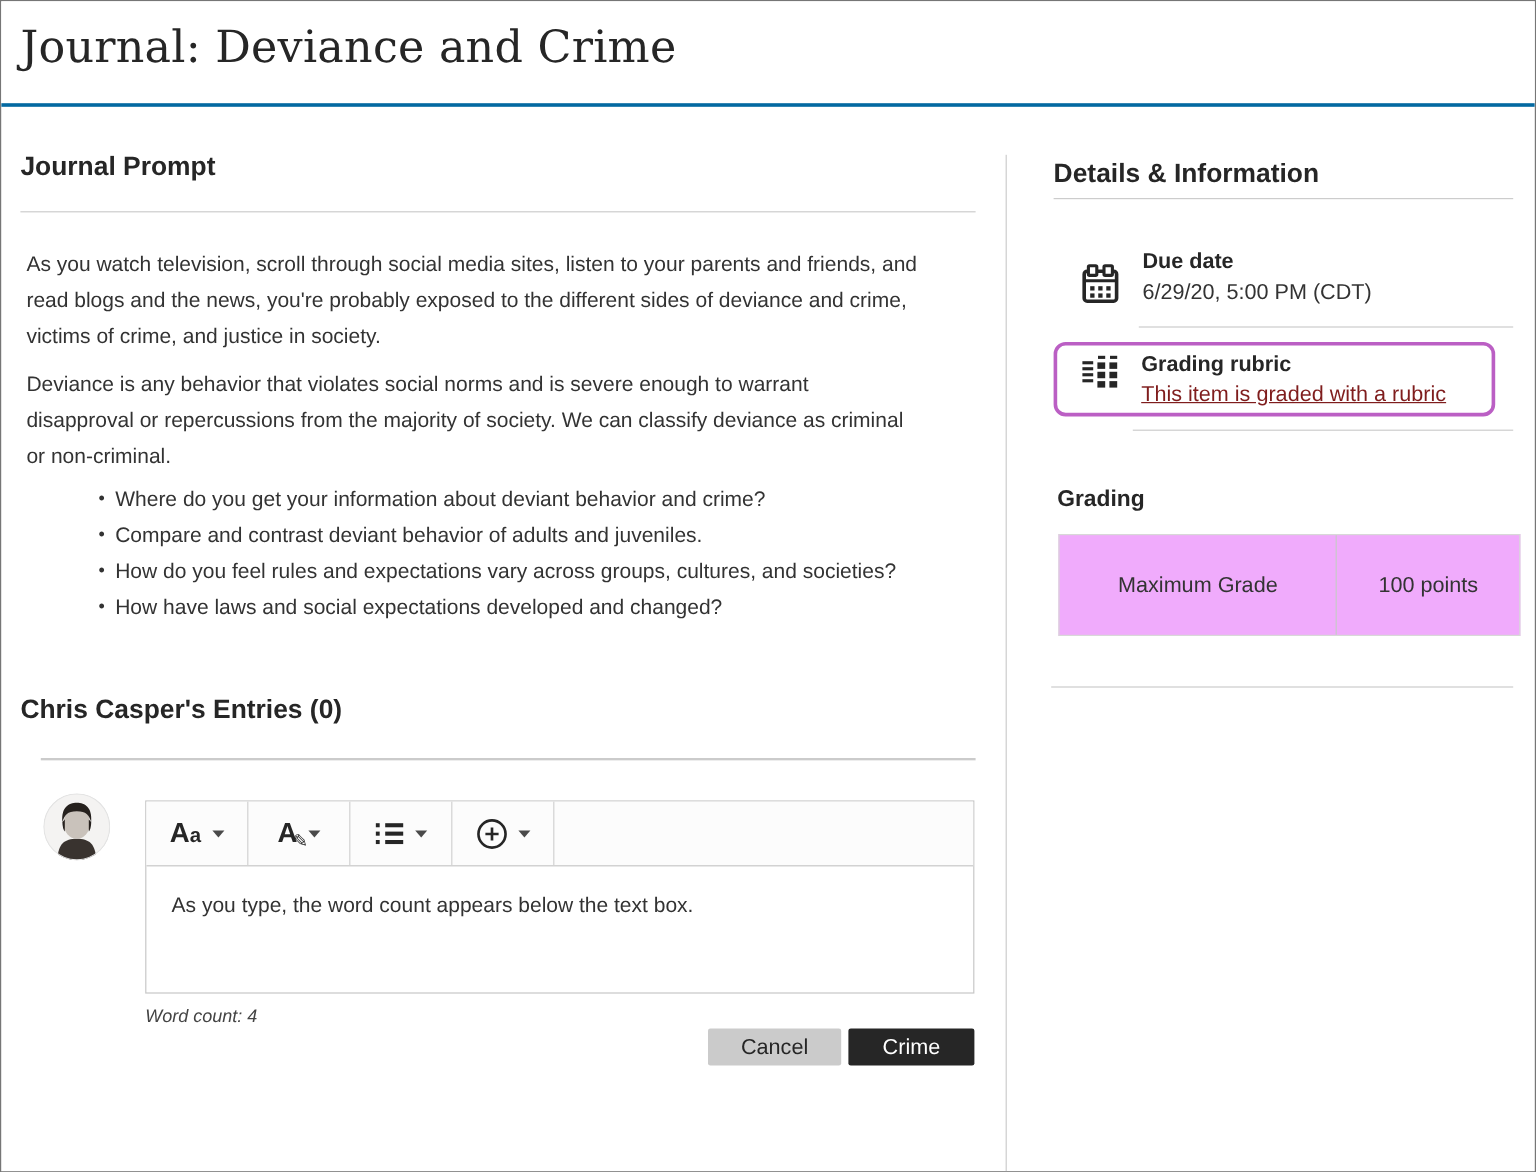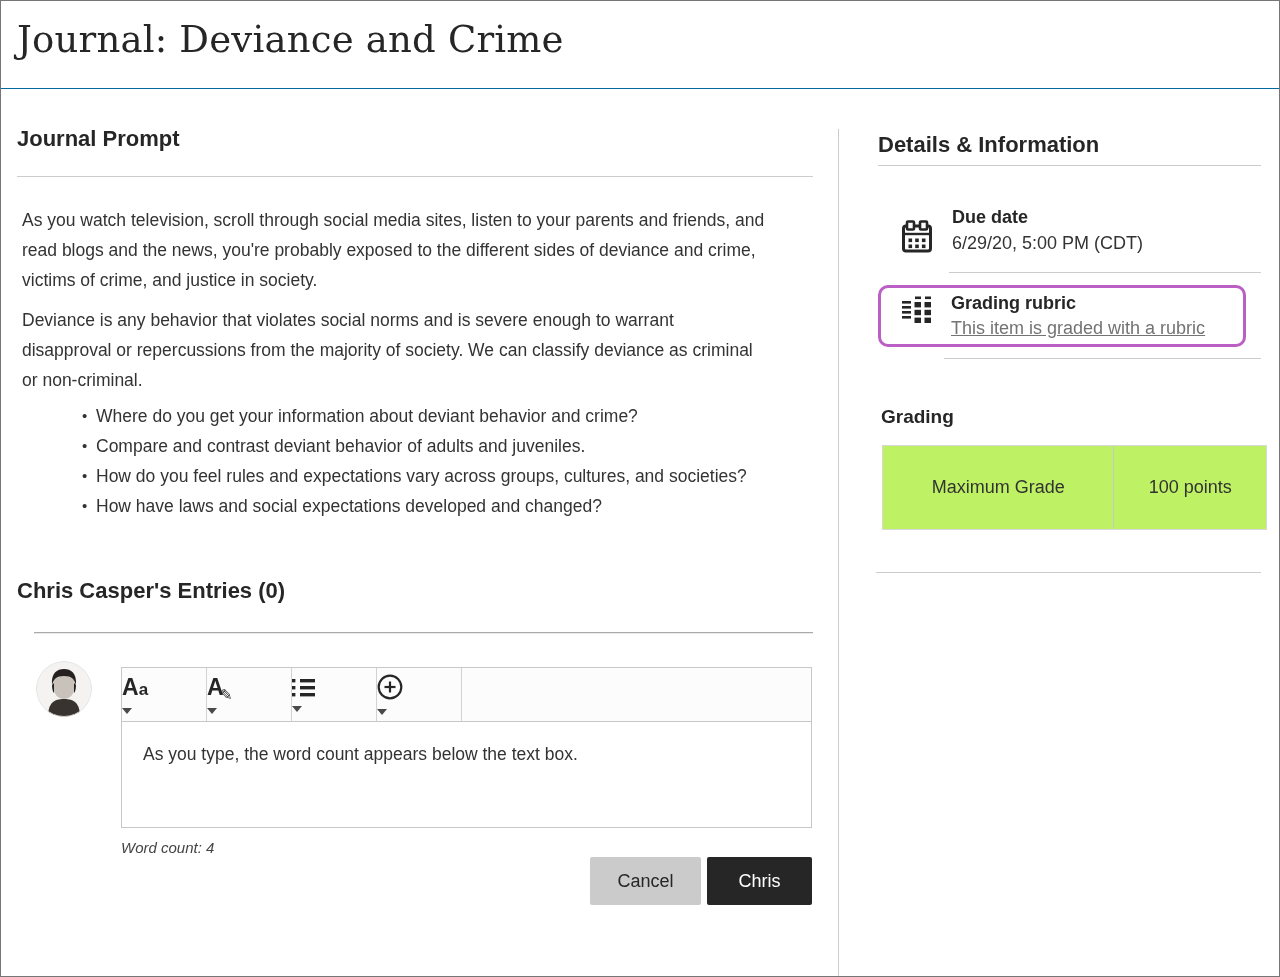--- a/index.html
+++ b/index.html
@@ -10,21 +10,21 @@
     position: relative;
     width: 1280px; height: 977px;
     border: 1px solid #767676;
     background: #fff;
     overflow: hidden;
   }
 
   
   .page-header {
     position: absolute; top:0; left:0; right:0; height:88px;
-    border-bottom: 1px solid #0369a1;
+    border-bottom: 3px solid #0369a1;
     background:#fff;
   }
   .page-header h1 {
     font-family: "DejaVu Serif", "Liberation Serif", serif;
     font-size: 37px; font-weight: 500; color:#262626;
     padding: 17px 0 0 16px; letter-spacing: .2px;
   }
 
   
   .v-divider {
@@ -53,56 +53,56 @@
   .rule.entries-rule { margin:27px 0 0 17px; border-top:1px solid #aaa; box-shadow:0 1px 0 #e9e9e9; }
 
   
   .compose-row { display:flex; margin-top:28px; }
   .avatar { width:56px; height:56px; margin-left:19px; border-radius:50%; overflow:hidden; flex:none; }
   .editor-wrap { margin-left:29px; width:691px; }
   .editor { border:1px solid #c7c7c7; margin-top:6px; background:#fff; }
   .toolbar { display:flex; height:54px; border-bottom:1px solid #c7c7c7; background:#fcfcfc; }
   .tb-btn {
     width:85px; height:100%; border:none; border-right:1px solid #d2d2d2;
-    background:transparent; display:flex; align-items:flex-start; justify-content:center; gap:9px;
-    color:#262626; cursor:pointer;flex-direction:column;
+    background:transparent; display:flex; align-items:center; justify-content:center; gap:9px;
+    color:#262626; cursor:pointer;
   }
   .tb-btn .glyph { font-size:23px; font-weight:600; color:#262626; line-height:1; }
   .tb-btn .glyph .small-a { font-size:17px; }
   .caret { width:0; height:0; border-left:5px solid transparent; border-right:5px solid transparent; border-top:6px solid #4a4a4a; }
   .font-apr { position:relative; }
   .font-apr .pencil { position:absolute; right:-9px; bottom:-3px; font-size:15px; font-weight:400; }
   .editor-body { height:105px; padding:19px 21px; font-size:17.5px; line-height:26px; color:#333; }
   .word-count { margin-top:11px; font-style:italic; font-size:15px; line-height:18px; color:#444; }
   .actions { display:flex; justify-content:flex-end; gap:6px; margin-top:0; }
-  .btn { height:48px; font-size:18px; border:none; border-radius:2px; cursor:pointer;
+  .btn { height:31px; font-size:18px; border:none; border-radius:2px; cursor:pointer;
          font-family:"Liberation Sans","DejaVu Sans",sans-serif; }
   .btn.cancel { width:111px; background:#cbcbcb; color:#262626; }
   .btn.post { width:105px; background:#262626; color:#fff; }
 
   
   .sidebar { position:absolute; left:877px; top:130px; width:383px; }
   .sidebar h2.section { font-size:22px; }
   .rule.sb-head-rule { margin-top:6px; }
   .due-row { display:flex; gap:17px; margin-top:40px; padding-left:21px;align-items:flex-end; }
   .due-text .label { font-size:18px; font-weight:700; color:#262626; line-height:22px; }
   .due-text .value { font-size:18px; color:#333; line-height:24px; margin-top:3px; }
   .rule.indent { margin-top:17px; margin-left:71px; }
   .rubric-box {
     margin-top:12px; border:3px solid #bb5fc4; border-radius:10px;
     padding:4px 16px; display:flex; gap:17px; width:368px; background:#fff;
   }
   .rubric-box .icon-cell { padding-left:3px; flex:none; }
   .rubric-text .label { font-size:18px; font-weight:700; color:#262626; line-height:22px; }
-  .rubric-text a { font-size:18px; line-height:24px; color:#737373; text-decoration:underline; display:inline-block; margin-top:2px; cursor:pointer; }
+  .rubric-text a { font-size:18px; line-height:24px; color:#7f1d1d; text-decoration:underline; display:inline-block; margin-top:2px; cursor:pointer; }
   .rule.rubric-rule { margin-top:11px; margin-left:66px; }
   h3.grading-heading { font-size:19px; font-weight:700; color:#262626; margin:46px 0 0 3px; line-height:24px; }
   .grade-table {
     display:flex; margin:16px 0 0 4px; width:385px; height:85px;
-    background:#bef264; border:1px solid #d8d8d8;
+    background:#f0abfc; border:1px solid #d8d8d8;
   }
   .grade-table .cell {
     display:flex; align-items:center; justify-content:center;
     font-size:18px; color:#333;
   }
   .grade-table .cell.k { flex:1.52; }
   .grade-table .cell.v { flex:1; border-left:1px solid #c9c9c9; }
   .rule.sb-bottom-rule { margin-top:42px; margin-left:-2px; }
 
   svg { display:block; }
@@ -198,21 +198,21 @@
             <div style="flex:1"></div>
           </div>
 
           <div class="editor-body">As you type, the word count appears below the text box.</div>
         </div>
 
         <div class="word-count">Word count: 4</div>
 
         <div class="actions">
           <button class="btn cancel">Cancel</button>
-          <button class="btn post">Chris</button>
+          <button class="btn post">Crime</button>
         </div>
       </div>
     </div>
   </main>
 
   <aside class="sidebar">
     <h2 class="section">Details &amp; Information</h2>
     <hr class="rule sb-head-rule">
 
     <div class="due-row">

